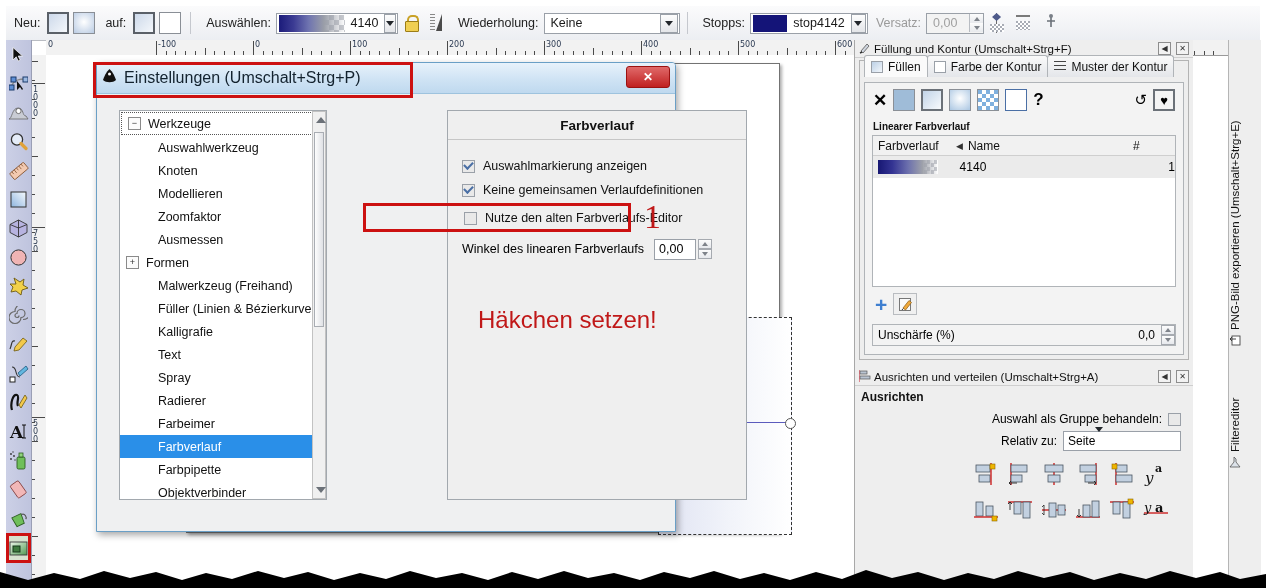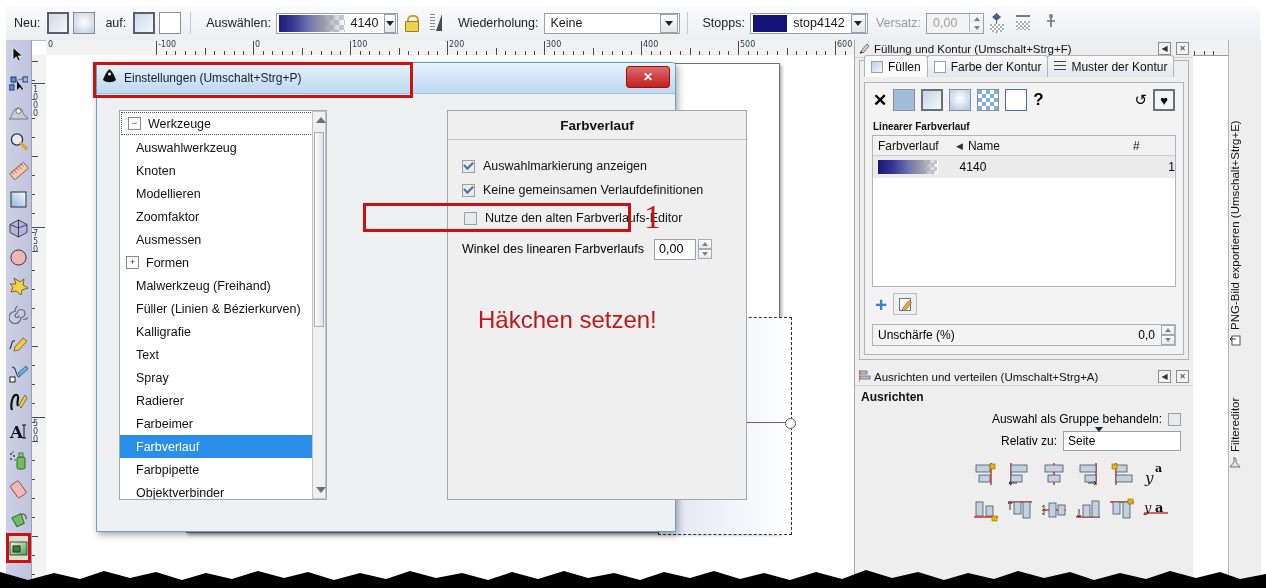--- a/index.html
+++ b/index.html
@@ -98,32 +98,32 @@
   #gradhandle{position:absolute;left:739px;top:363px;width:9px;height:9px;border:1px solid #555;border-radius:50%;background:#fff;}
 
   
   #dlg{left:96px;top:62px;width:580px;height:470px;
        background:#eff0f1;border:1px solid #6a9fc6;border-radius:4px 4px 0 0;
        box-shadow:2px 3px 7px rgba(0,0,0,.35);box-sizing:border-box;}
   #dlg-title{height:30px;
        background:linear-gradient(#e8f2fb,#cfe3f4 55%,#bfd9ef);
        border-bottom:1px solid #9ec3de;border-radius:3px 3px 0 0;
        display:flex;align-items:center;padding:0 4px;position:relative;}
-  #dlg-title-text{font-size:12px;color:#13222e;margin-left:6px;text-align:center;}
+  #dlg-title-text{font-size:16px;color:#13222e;margin-left:6px;text-align:center;}
   #dlg-close{position:absolute;right:5px;top:3px;width:42px;height:20px;border-radius:3px;
        background:linear-gradient(#e06a6a,#c02020);border:1px solid #9b1111;color:#fff;
        display:flex;align-items:center;justify-content:center;font-size:12px;font-weight:bold;}
   #dlg-body{position:absolute;left:0;top:31px;width:580px;height:438px;}
   #tree{position:absolute;left:22px;top:16px;width:208px;height:390px;background:#fff;border:1px solid #a2a8ae;box-sizing:border-box;overflow:hidden;}
   .tree-row{height:23px;display:flex;align-items:center;padding-left:6px;font-size:12.5px;color:#111;white-space:nowrap;}
   .tree-row.sel{background:#2a8fe8;color:#fff;}
   .tree-row.root{border:1px dotted #555;margin:1px;height:21px;}
   .tree-exp{width:11px;height:11px;border:1px solid #8a8a8a;background:#fbfbfb;display:inline-flex;
        align-items:center;justify-content:center;font-size:9px;line-height:9px;color:#333;margin-right:7px;}
-  .tree-ind{padding-left:16px;}
+  .tree-ind{padding-left:38px;}
   .sb-ar{position:absolute;left:3px;width:0;height:0;border-left:5px solid transparent;border-right:5px solid transparent;}
   .sb-up{top:5px;border-bottom:6px solid #6b7178;}
   .sb-dn{bottom:5px;border-top:6px solid #6b7178;}
 
   #pane{position:absolute;left:350px;top:16px;width:300px;height:390px;background:#efefef;border:1px solid #a2a8ae;box-sizing:border-box;}
   #pane-title{height:28px;display:flex;align-items:center;justify-content:center;
        font-size:13.5px;font-weight:bold;color:#111;border-bottom:1px solid #c6c6c6;}
   .chk-row{display:flex;align-items:center;height:24px;margin:0 0 0 14px;font-size:12.5px;color:#111;}
   .chkbox{width:13px;height:13px;border:1px solid #9aa0a8;background:#e9e9e9;margin-right:8px;
        display:flex;align-items:center;justify-content:center;box-sizing:border-box;}

